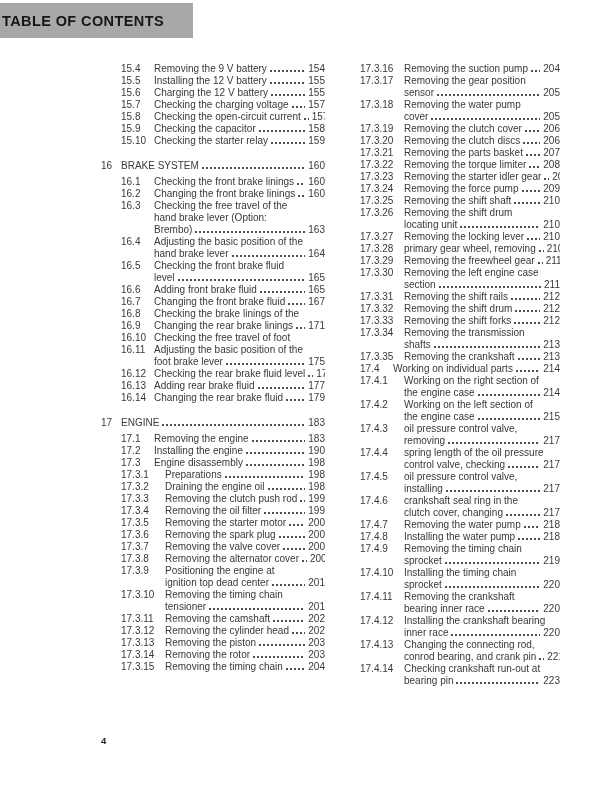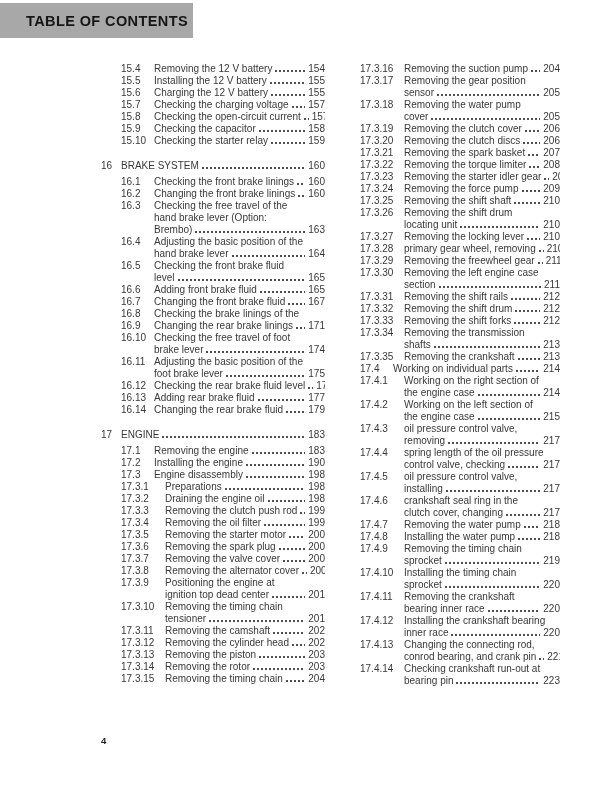--- a/index.html
+++ b/index.html
@@ -3,21 +3,21 @@
 <meta charset="utf-8">
 <style>
   * { margin:0; padding:0; box-sizing:border-box; }
   html,body { background:#ffffff; }
   body {
     width:612px; height:792px; position:relative; overflow:hidden;
     font-family:"Liberation Sans", sans-serif; color:#383838;
   }
   .header-bar {
     position:absolute; left:0; top:3px; width:193px; height:35px;
-    background:#a8a8a8; display:flex; align-items:center; padding-left:26px;
+    background:#a8a8a8; display:flex; align-items:center; padding-left:2px;
   }
   .header-title {
     font-size:14.5px; font-weight:bold; color:#161616; letter-spacing:0.4px;
     white-space:nowrap;
   }
   .col { position:absolute; top:63px; font-size:10px; line-height:12px; }
   #col-left  { left:101px; width:224px; }
   #col-right { left:340px; width:220px; }
   .toc-row { display:flex; }
   .toc-row.chapter { margin-top:13px; margin-bottom:4px; }
@@ -47,21 +47,21 @@
 
 <div class="header-bar" style="background: rgb(168, 168, 168);">
   <span class="header-title">TABLE OF CONTENTS</span>
 </div>
 
 <div class="col" id="col-left">
     <div class="toc-row sub">
       <span class="num num-std">15.4</span>
       <div class="body">
         <div class="line last">
-          <span class="t">Removing the 12 V battery</span>
+          <span class="t">Removing the 9 V battery</span>
           <span class="dots"></span>
           <span class="page-num">154</span>
         </div>
       </div>
     </div>
     <div class="toc-row sub">
       <span class="num num-std">15.5</span>
       <div class="body">
         <div class="line last">
           <span class="t">Installing the 12 V battery</span>
@@ -217,25 +217,20 @@
           <span class="t">Changing the rear brake linings</span>
           <span class="dots"></span>
           <span class="page-num">171</span>
         </div>
       </div>
     </div>
     <div class="toc-row sub">
       <span class="num num-std">16.10</span>
       <div class="body">
         <div class="line">Checking the free travel of foot</div>
-        <div class="line last">
-          <span class="t">brake lever</span>
-          <span class="dots"></span>
-          <span class="page-num">174</span>
-        </div>
       </div>
     </div>
     <div class="toc-row sub">
       <span class="num num-std">16.11</span>
       <div class="body">
         <div class="line">Adjusting the basic position of the</div>
         <div class="line last">
           <span class="t">foot brake lever</span>
           <span class="dots"></span>
           <span class="page-num">175</span>
@@ -515,21 +510,21 @@
           <span class="t">Removing the clutch discs</span>
           <span class="dots"></span>
           <span class="page-num">206</span>
         </div>
       </div>
     </div>
     <div class="toc-row sub">
       <span class="num num-wide">17.3.21</span>
       <div class="body">
         <div class="line last">
-          <span class="t">Removing the spark basket</span>
+          <span class="t">Removing the parts basket</span>
           <span class="dots"></span>
           <span class="page-num">207</span>
         </div>
       </div>
     </div>
     <div class="toc-row sub">
       <span class="num num-wide">17.3.22</span>
       <div class="body">
         <div class="line last">
           <span class="t">Removing the torque limiter</span>

